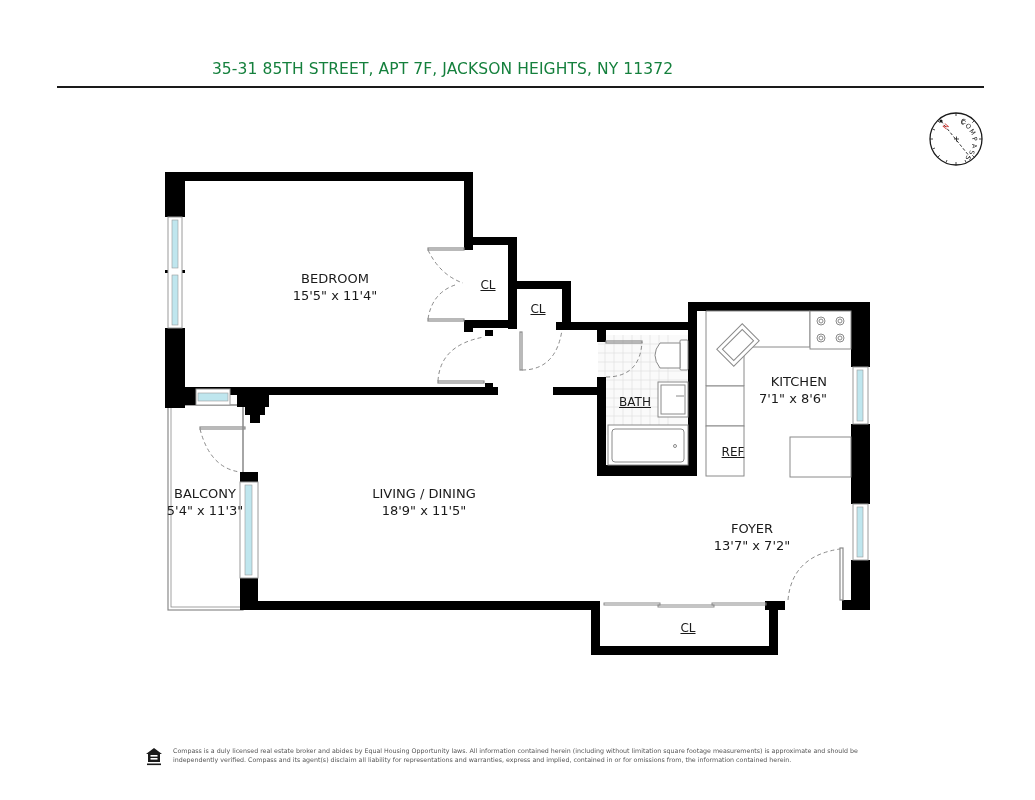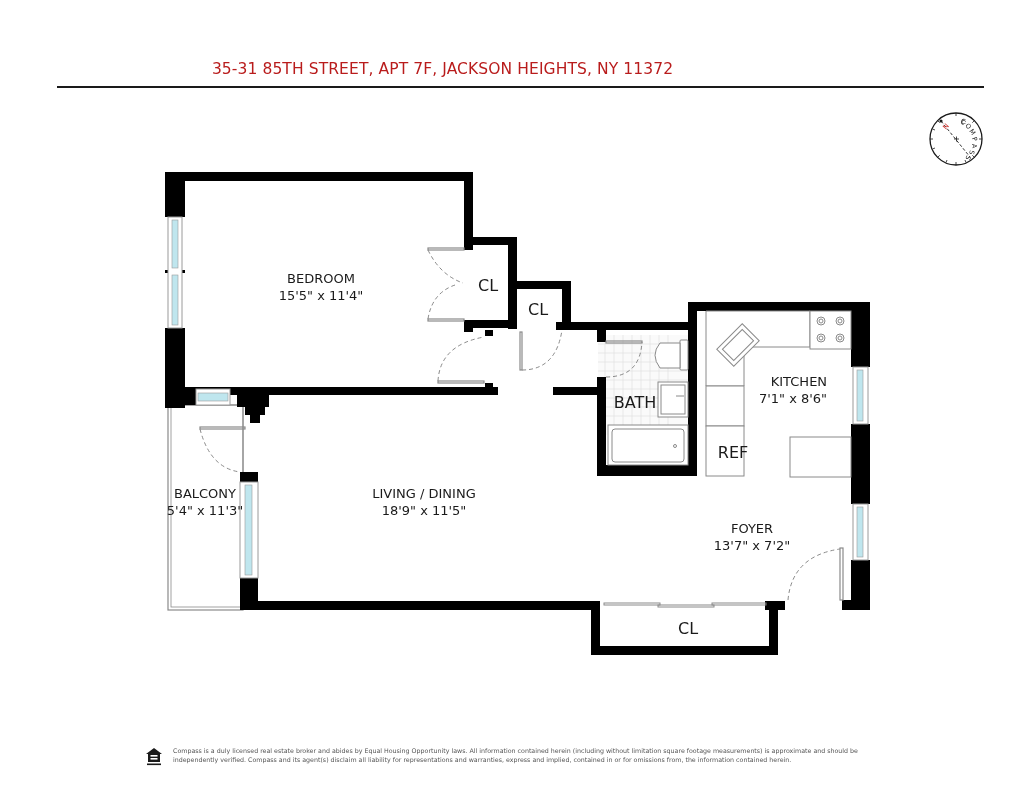--- a/index.html
+++ b/index.html
@@ -1,22 +1,22 @@
 <!DOCTYPE html>
 <html><head>
 <meta charset="utf-8">
 <style>
   html,body{margin:0;padding:0;background:#ffffff;}
   body{width:1035px;height:800px;position:relative;overflow:hidden;font-family:"DejaVu Sans","Liberation Sans",sans-serif;color:#1a1a1a;}
-  .header-title{position:absolute;left:0;top:60px;width:885px;text-align:center;font-size:15.5px;letter-spacing:0.1px;color:#b91c1c;}
+  .header-title{position:absolute;left:0;top:60px;width:885px;text-align:center;font-size:15.5px;letter-spacing:0.1px;color:#15803d;}
   .header-rule{position:absolute;left:57px;top:86px;width:927px;height:2px;background:#1a1a1a;}
   .plan{position:absolute;left:0;top:0;width:1035px;height:800px;}
   .lbl{position:absolute;text-align:center;font-size:13px;line-height:17px;color:#1a1a1a;white-space:nowrap;transform:translateX(-50%);}
   .lbl .dim{display:block;}
-  .small{font-size:16px;}
+  .small{font-size:12px;text-decoration:underline;}
   .compass{position:absolute;left:928px;top:111px;width:56px;height:56px;}
   .footer{position:absolute;left:145px;top:747px;width:760px;display:flex;align-items:flex-start;}
   .footer .eho{width:18px;height:20px;margin-right:10px;flex:none;}
   .footer .text{font-size:6.3px;line-height:8.6px;color:#555;}
 </style>
 </head>
 <body>
 
 <div class="header-title">35-31 85TH STREET, APT 7F, JACKSON HEIGHTS, NY 11372</div>
 <div class="header-rule"></div>
@@ -204,21 +204,21 @@
     <circle cx="840" cy="321" r="4"></circle>
       <circle cx="840" cy="321" r="2"></circle>
     <circle cx="821" cy="338" r="4"></circle>
       <circle cx="821" cy="338" r="2"></circle>
     <circle cx="840" cy="338" r="4"></circle>
       <circle cx="840" cy="338" r="2"></circle>
     <rect x="790" y="437" width="61" height="40"></rect>
   </g>
 </svg>
 
-<div class="lbl" style="left:321px;top:270px;">
+<div class="lbl" style="left:335px;top:270px;">
   <span>BEDROOM</span>
   <span class="dim">15'5" x 11'4"</span>
 </div>
 <div class="lbl small" style="left:488px;top:277px;">CL</div>
 <div class="lbl small" style="left:538px;top:301px;">CL</div>
 <div class="lbl small" style="left:635px;top:394px;">BATH</div>
 <div class="lbl" style="left:793px;top:373px;text-align:right;">
   <span>KITCHEN</span>
   <span class="dim">7'1" x 8'6"</span>
 </div>

